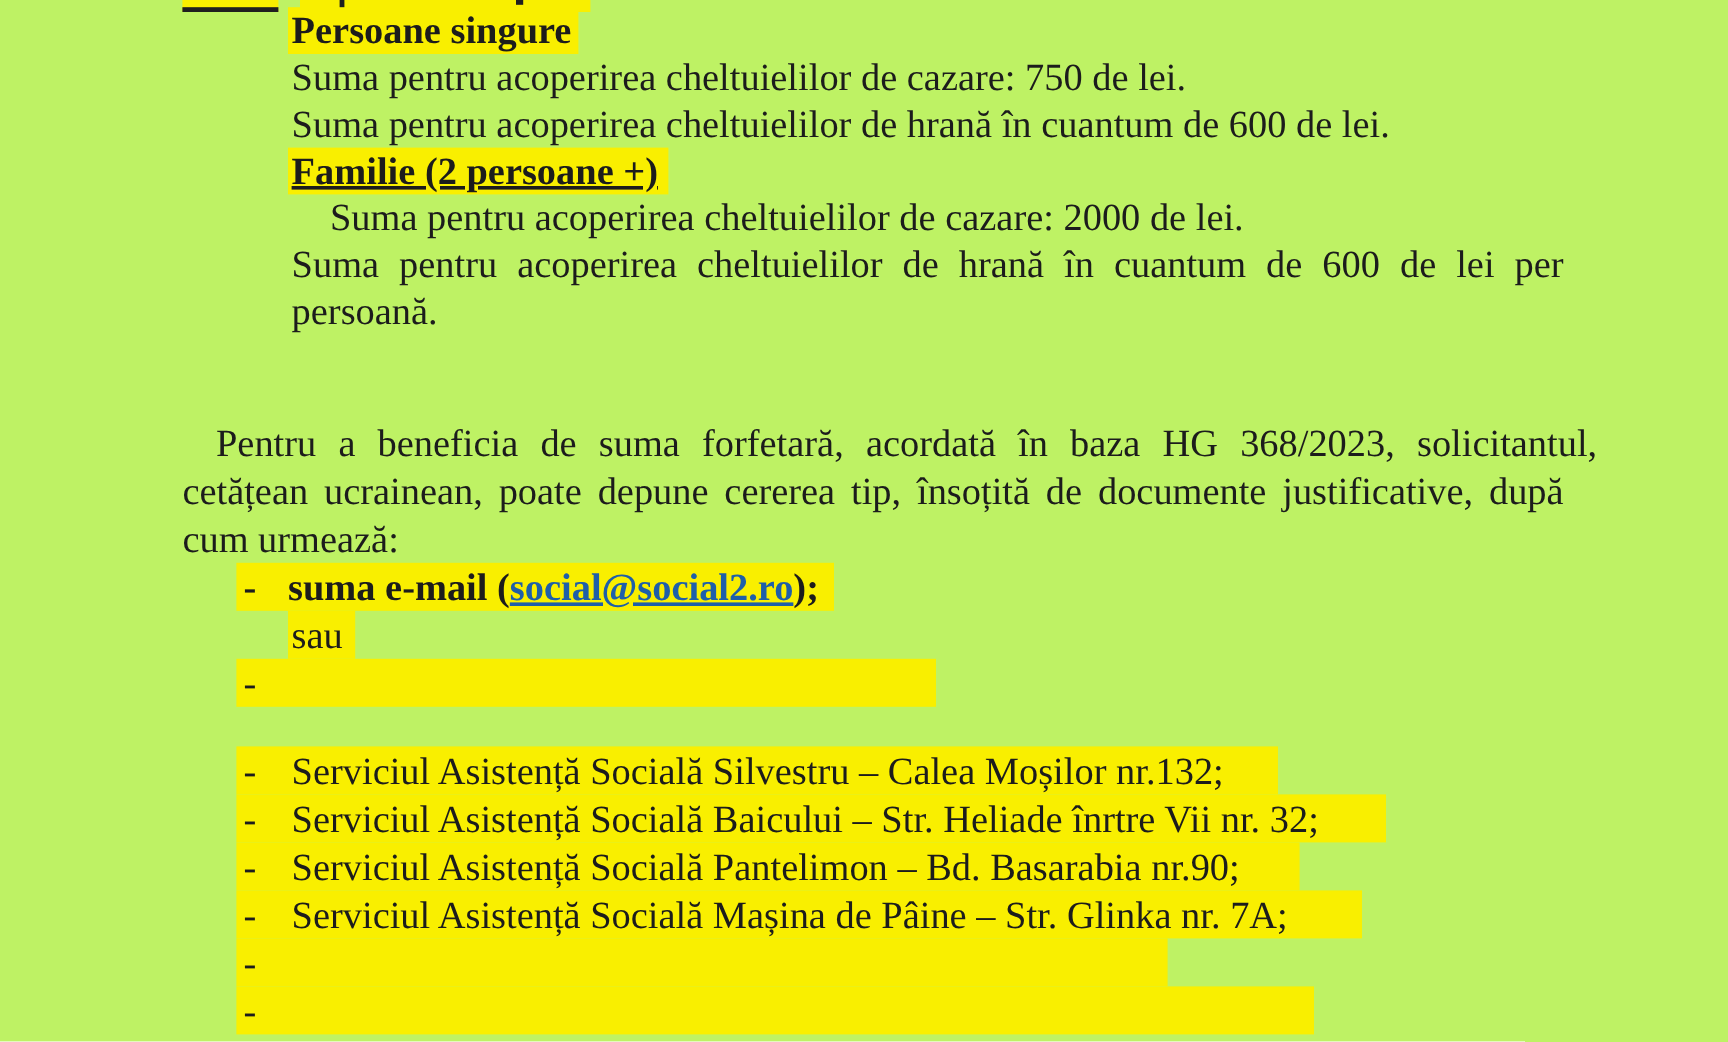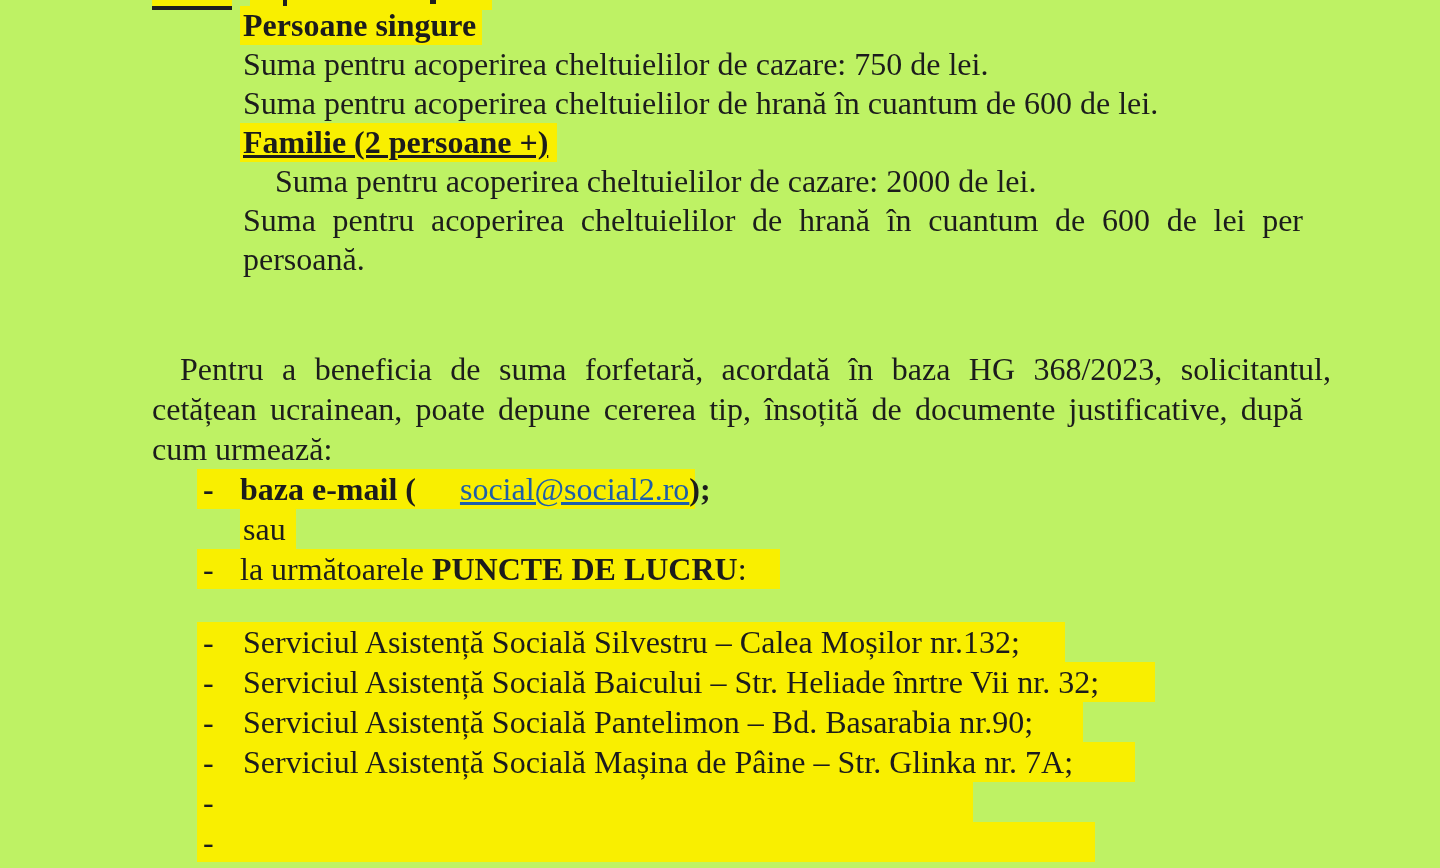--- a/index.html
+++ b/index.html
@@ -9,21 +9,21 @@
     color:#1c1c1c;font-size:32px;
   }
   .abs{position:absolute;}
   .hl{background:#f9ef00;}
   .b{font-weight:bold;}
   .line{white-space:nowrap;line-height:39px;height:39px;}
   .row40{line-height:40px;height:40px;white-space:nowrap;}
   .just{text-align:justify;text-align-last:justify;white-space:normal;}
   .dash{position:absolute;left:6px;top:0;}
   .rowtext{position:absolute;left:46px;top:0;white-space:nowrap;}
-  a.maillink{color:#1e5fa9;font-weight:normal;text-decoration:underline;cursor:pointer;margin-left:44px;}
+  a.maillink{color:#1e5fa9;font-weight:bold;text-decoration:underline;cursor:pointer;}
   .fragmark{position:absolute;background:#1f1f1f;}
 </style>
 </head>
 <body>
 
 <div id="page">
 
   <div class="abs hl" style="left:152px;top:0;width:80px;height:10px;">
     <div class="fragmark" style="left:0;bottom:0;width:80px;height:4px;"></div>
   </div>
@@ -49,33 +49,30 @@
 
   <div class="abs row40 just" style="left:152px;top:349px;width:1151px;margin-left:28px;">Pentru a beneficia de suma forfetară, acordată în baza HG 368/2023, solicitantul,</div>
 
   <div class="abs row40" style="left:152px;top:429px;">cum urmează:</div>
 
   <div class="abs row40 just" style="left:152px;top:389px;width:1151px;">cetățean ucrainean, poate depune cererea tip, însoțită de documente justificative, după</div>
 
   <div class="abs row40 hl" style="left:197px;top:469px;width:498px;">
     <span class="dash b">-</span>
     <span class="rowtext" style="left:43px;">
-      <span class="b">baza e-mail (</span><a class="maillink">social@social2.ro</a><span class="b">);</span>
+      <span class="b">suma e-mail (</span><a class="maillink">social@social2.ro</a><span class="b">);</span>
     </span>
   </div>
 
   <div class="abs row40 hl" style="left:240px;top:509px;padding:0 10px 0 3px;">
     <span>sau</span>
   </div>
 
   <div class="abs row40 hl" style="left:197px;top:549px;width:583px;">
     <span class="dash">-</span>
-    <span class="rowtext" style="left:43px;">
-      <span>la următoarele </span><span class="b">PUNCTE DE LUCRU</span><span>:</span>
-    </span>
   </div>
 
   <div class="abs row40 hl" style="left:197px;top:622px;width:868px;">
     <span class="dash">-</span>
     <span class="rowtext">Serviciul Asistență Socială Silvestru – Calea Moșilor nr.132;</span>
   </div>
 
   <div class="abs row40 hl" style="left:197px;top:662px;width:958px;">
     <span class="dash">-</span>
     <span class="rowtext">Serviciul Asistență Socială Baicului – Str. Heliade înrtre Vii nr. 32;</span>

